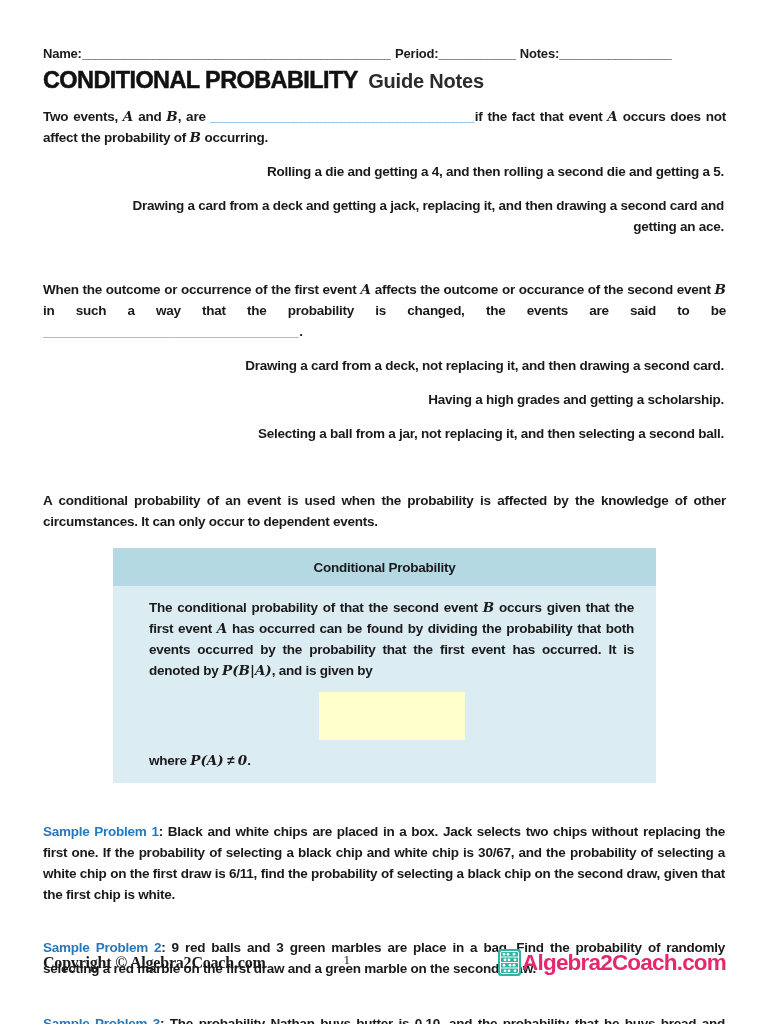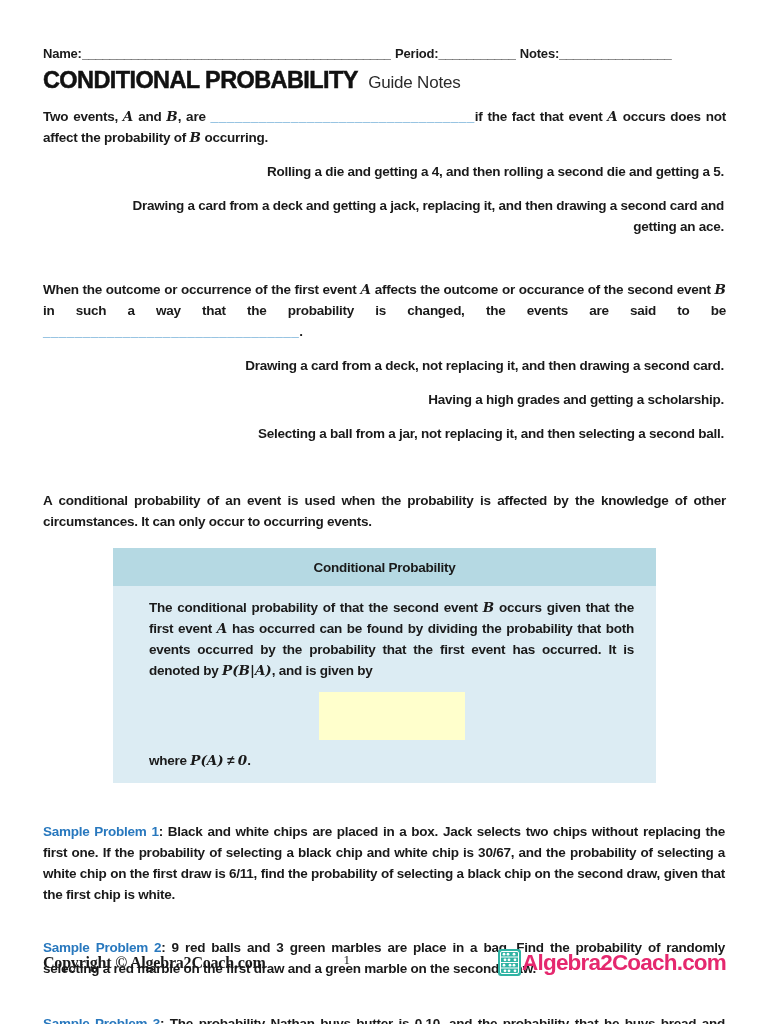--- a/index.html
+++ b/index.html
@@ -23,21 +23,21 @@
   .fill-line .lbl { flex: 0 0 auto; }
   .fill-line .blank-black { flex: 0 0 auto; overflow: hidden; font-weight: bold; }
   .sp { width: 4px; flex: 0 0 auto; }
 
   .title-row { margin: 4px 0 12px 0; white-space: nowrap; }
   .doc-title {
     display: inline; font-size: 23.5px; font-weight: bold;
     letter-spacing: -0.6px; -webkit-text-stroke: 0.5px #111; color: #111;
   }
   .doc-subtitle {
-    display: inline; font-size: 17px; font-weight: normal;
+    display: inline; font-size: 20px; font-weight: bold;
     letter-spacing: -0.2px; color: #2b2b2b; margin-left: 6px;
   }
 
   .para {
     font-size: 13.5px; font-weight: bold; letter-spacing: -0.25px;
     line-height: 21px; text-align: justify;
   }
   .example {
     margin-left: 45px; margin-right: 2px;
     font-size: 13.5px; font-weight: bold; letter-spacing: -0.25px;
@@ -120,21 +120,21 @@
 
     <p class="example mt-ex">Rolling a die and getting a 4, and then rolling a second die and getting a 5.</p>
     <p class="example mt-ex">Drawing a card from a deck and getting a jack, replacing it, and then drawing a second card and getting an ace.</p>
 
     <p class="para gap-lg"><span>When the outcome or occurrence of the first event </span><span class="seg-math">A</span><span> affects the outcome or occurance of the second event </span><span class="seg-math">B</span><span> in such a way that the probability is changed, the events are said to be </span><span class="seg-blank">________________________________</span><span>.</span></p>
 
     <p class="example mt-ex">Drawing a card from a deck, not replacing it, and then drawing a second card.</p>
     <p class="example mt-ex">Having a high grades and getting a scholarship.</p>
     <p class="example mt-ex">Selecting a ball from a jar, not replacing it, and then selecting a second ball.</p>
 
-    <p class="para gap-md">A conditional probability of an event is used when the probability is affected by the knowledge of other circumstances. It can only occur to occurring events.</p>
+    <p class="para gap-md">A conditional probability of an event is used when the probability is affected by the knowledge of other circumstances. It can only occur to dependent events.</p>
 
     <div class="def-box">
       <div class="def-box-header">Conditional Probability</div>
       <div class="def-box-body">
         <p class="para"><span>The conditional probability of that the second event </span><span class="seg-math">B</span><span> occurs given that the first event </span><span class="seg-math">A</span><span> has occurred can be found by dividing the probability that both events occurred by the probability that the first event has occurred. It is denoted by </span><span class="seg-math">P(B|A)</span><span>, and is given by</span></p>
         <div class="formula-highlight"></div>
         <p class="para where-line"><span>where </span><span class="seg-math">P(A)</span><span> ≠ </span><span class="seg-math">0</span><span>.</span></p>
       </div>
     </div>
 

